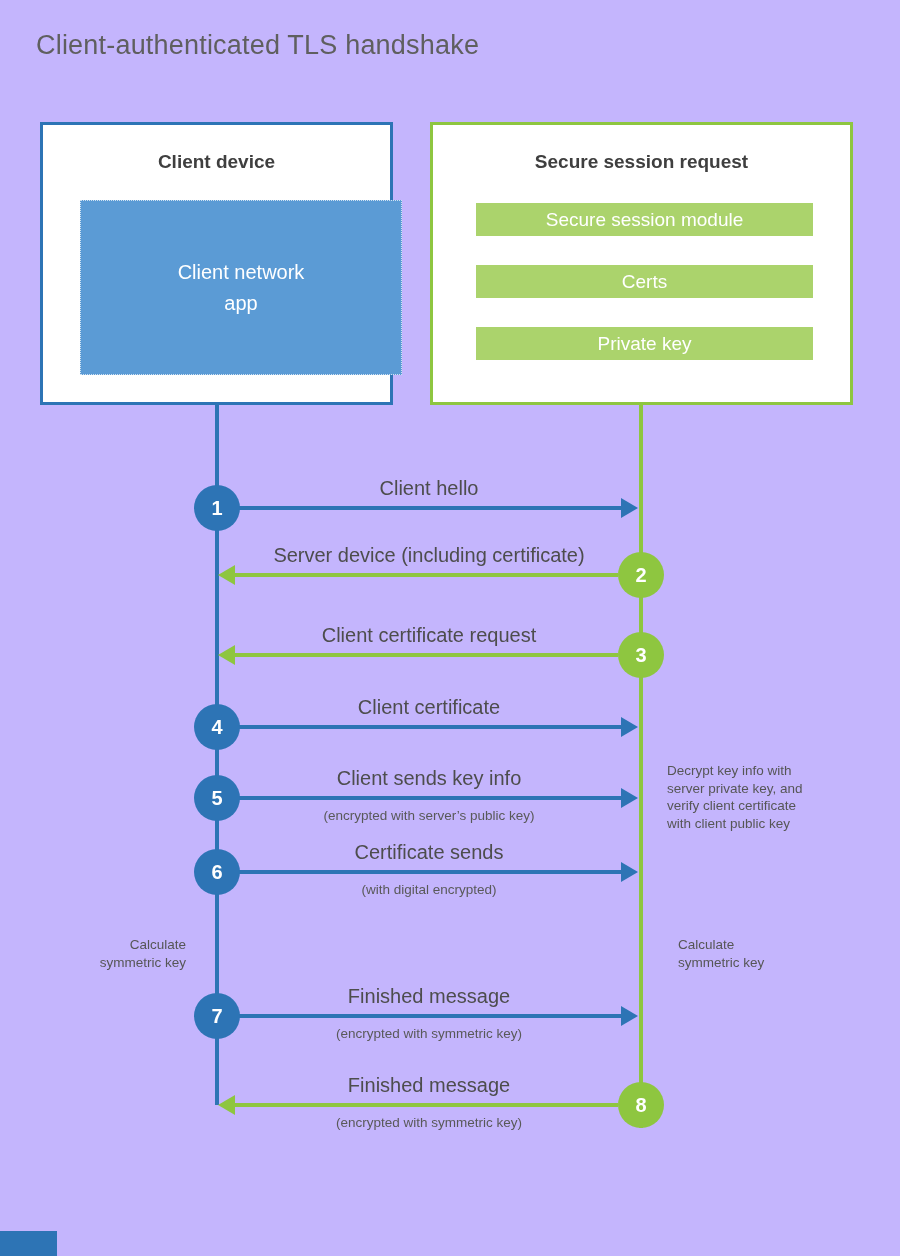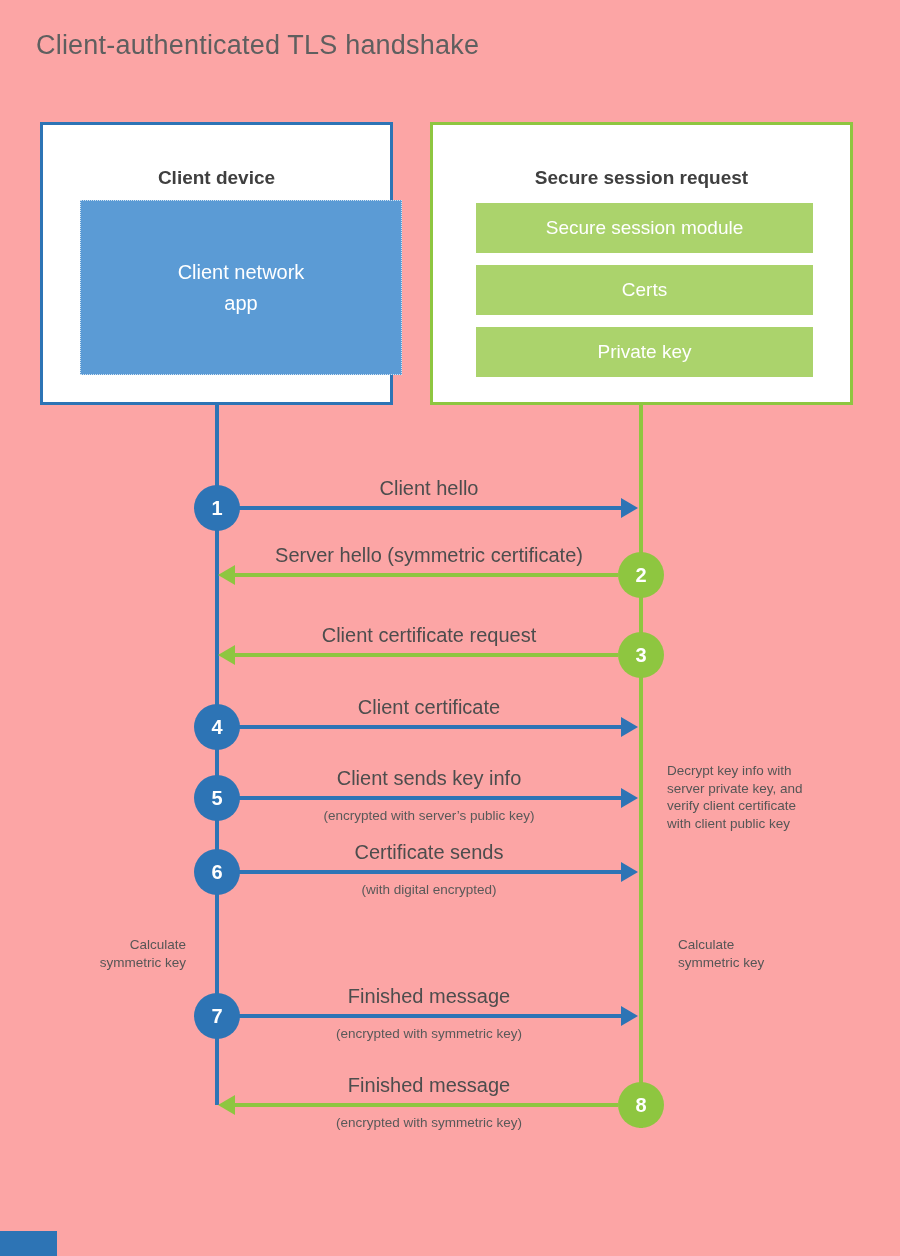--- a/index.html
+++ b/index.html
@@ -3,33 +3,33 @@
 <meta charset="utf-8">
 <style>
   :root{
     --blue:#2d74b5;
     --blue-fill:#5b9bd5;
     --green:#8ec640;
     --green-fill:#abd36c;
   }
   *{margin:0;padding:0;box-sizing:border-box}
   body{background:#ffffff;font-family:"Liberation Sans",sans-serif}
-  .canvas{position:relative;width:900px;height:1256px;background:#fca5a5;overflow:hidden}
+  .canvas{position:relative;width:900px;height:1256px;background:#c4b5fd;overflow:hidden}
 
   .page-title{position:absolute;left:36px;top:30px;font-size:27px;font-weight:400;color:#5f5f5f;letter-spacing:.2px}
 
   
   .actor-box{position:absolute;top:122px;height:283px;background:#fff}
   .client-box{left:40px;width:353px;border:3px solid var(--blue)}
   .server-box{left:430px;width:423px;border:3px solid var(--green)}
-  .actor-title{display:block;margin-top:42px;text-align:center;font-size:19px;font-weight:700;color:#3f3f3f}
+  .actor-title{display:block;margin-top:26px;text-align:center;font-size:19px;font-weight:700;color:#3f3f3f}
   .app-box{position:absolute;left:37px;top:75px;width:322px;height:175px;background:var(--blue-fill);
            border:1px dotted #cfe2f3;display:flex;align-items:center;justify-content:center;
            color:#fff;font-size:20px;line-height:1.55;text-align:center;white-space:pre-line}
-  .module-bar{position:absolute;left:43px;width:337px;height:50px;background:var(--green-fill);
+  .module-bar{position:absolute;left:43px;width:337px;height:33px;background:var(--green-fill);
               display:flex;align-items:center;justify-content:center;color:#fff;font-size:19px}
   .bar-1{top:78px}.bar-2{top:140px}.bar-3{top:202px}
 
   
   .lifeline{position:absolute;width:4px}
   .client-lifeline{left:215px;top:405px;height:700px;background:var(--blue)}
   .server-lifeline{left:639px;top:405px;height:723px;background:var(--green)}
 
   
   .row{position:absolute;left:0;top:0;width:100%;height:0}
@@ -98,21 +98,21 @@
   <div class="row blue s1">
     <div class="msg-label">Client hello</div>
     <div class="bar"></div>
     <div class="head"></div>
     <div class="badge">
         <span>1</span>
       </div>
   </div>
 
   <div class="row green s2">
-    <div class="msg-label">Server hello (symmetric certificate)</div>
+    <div class="msg-label">Server device (including certificate)</div>
     <div class="bar"></div>
     <div class="head"></div>
     <div class="badge">
         <span>2</span>
       </div>
   </div>
 
   <div class="row green s3">
     <div class="msg-label">Client certificate request</div>
     <div class="bar"></div>

